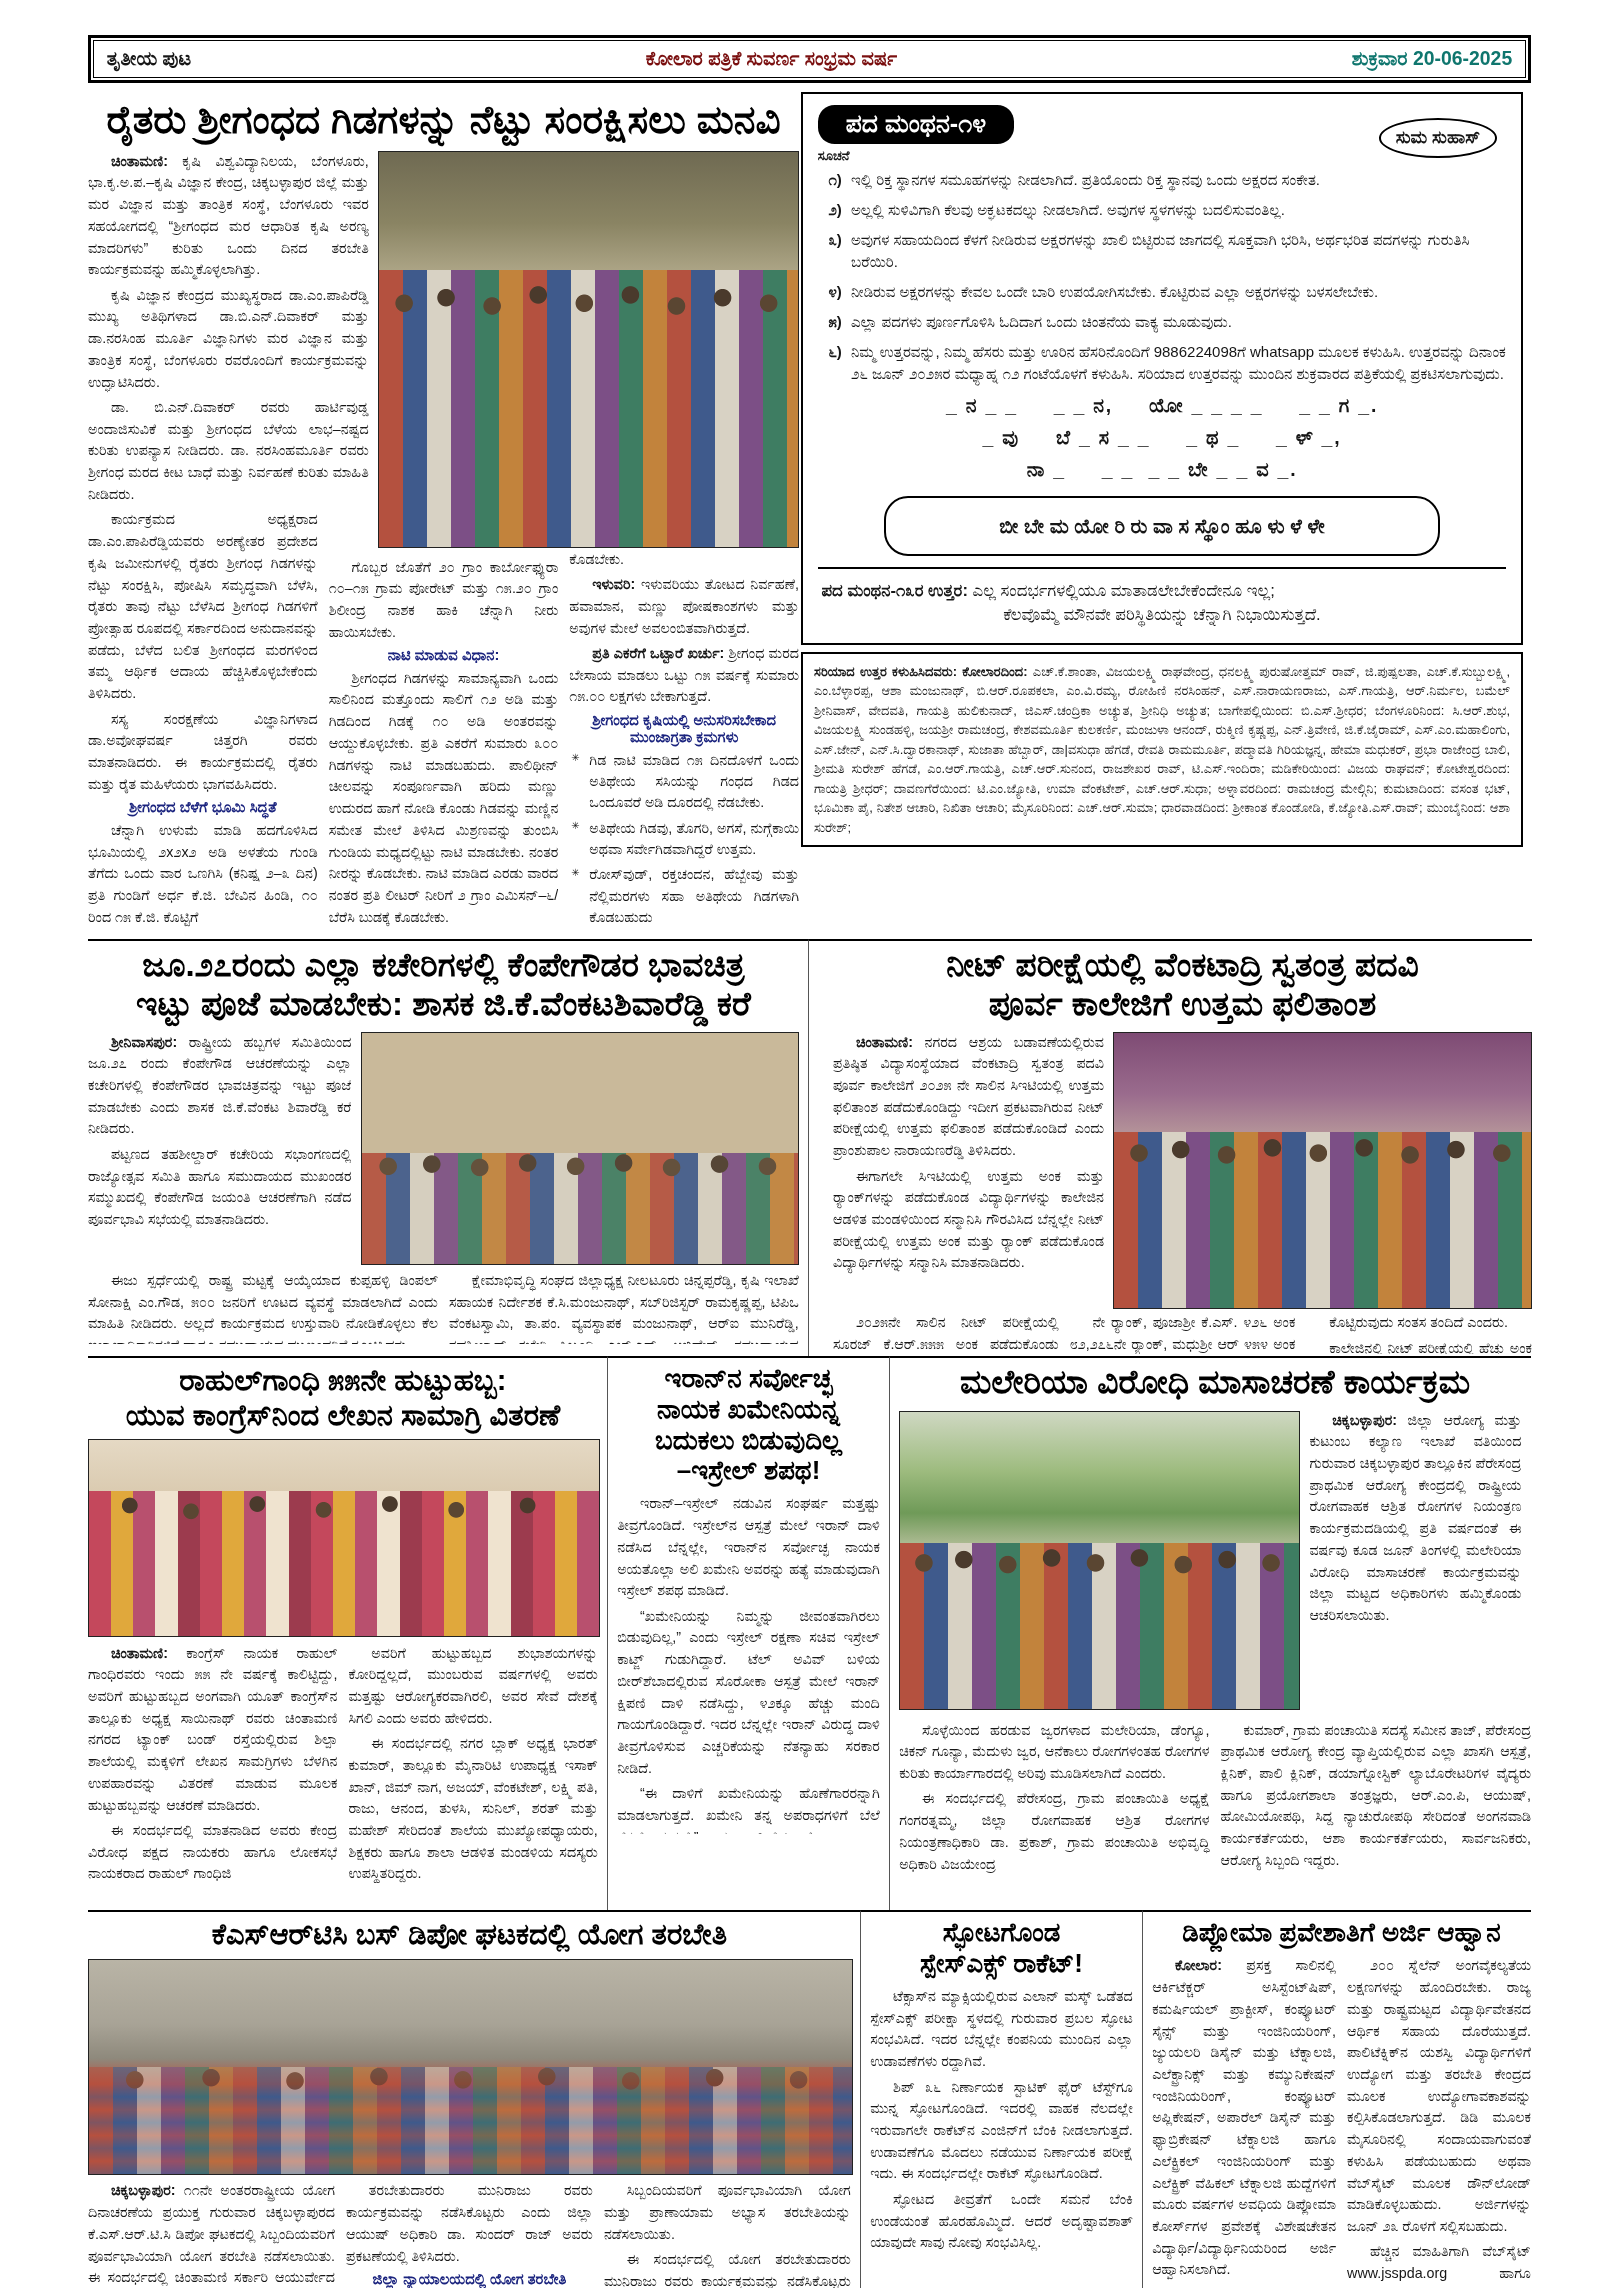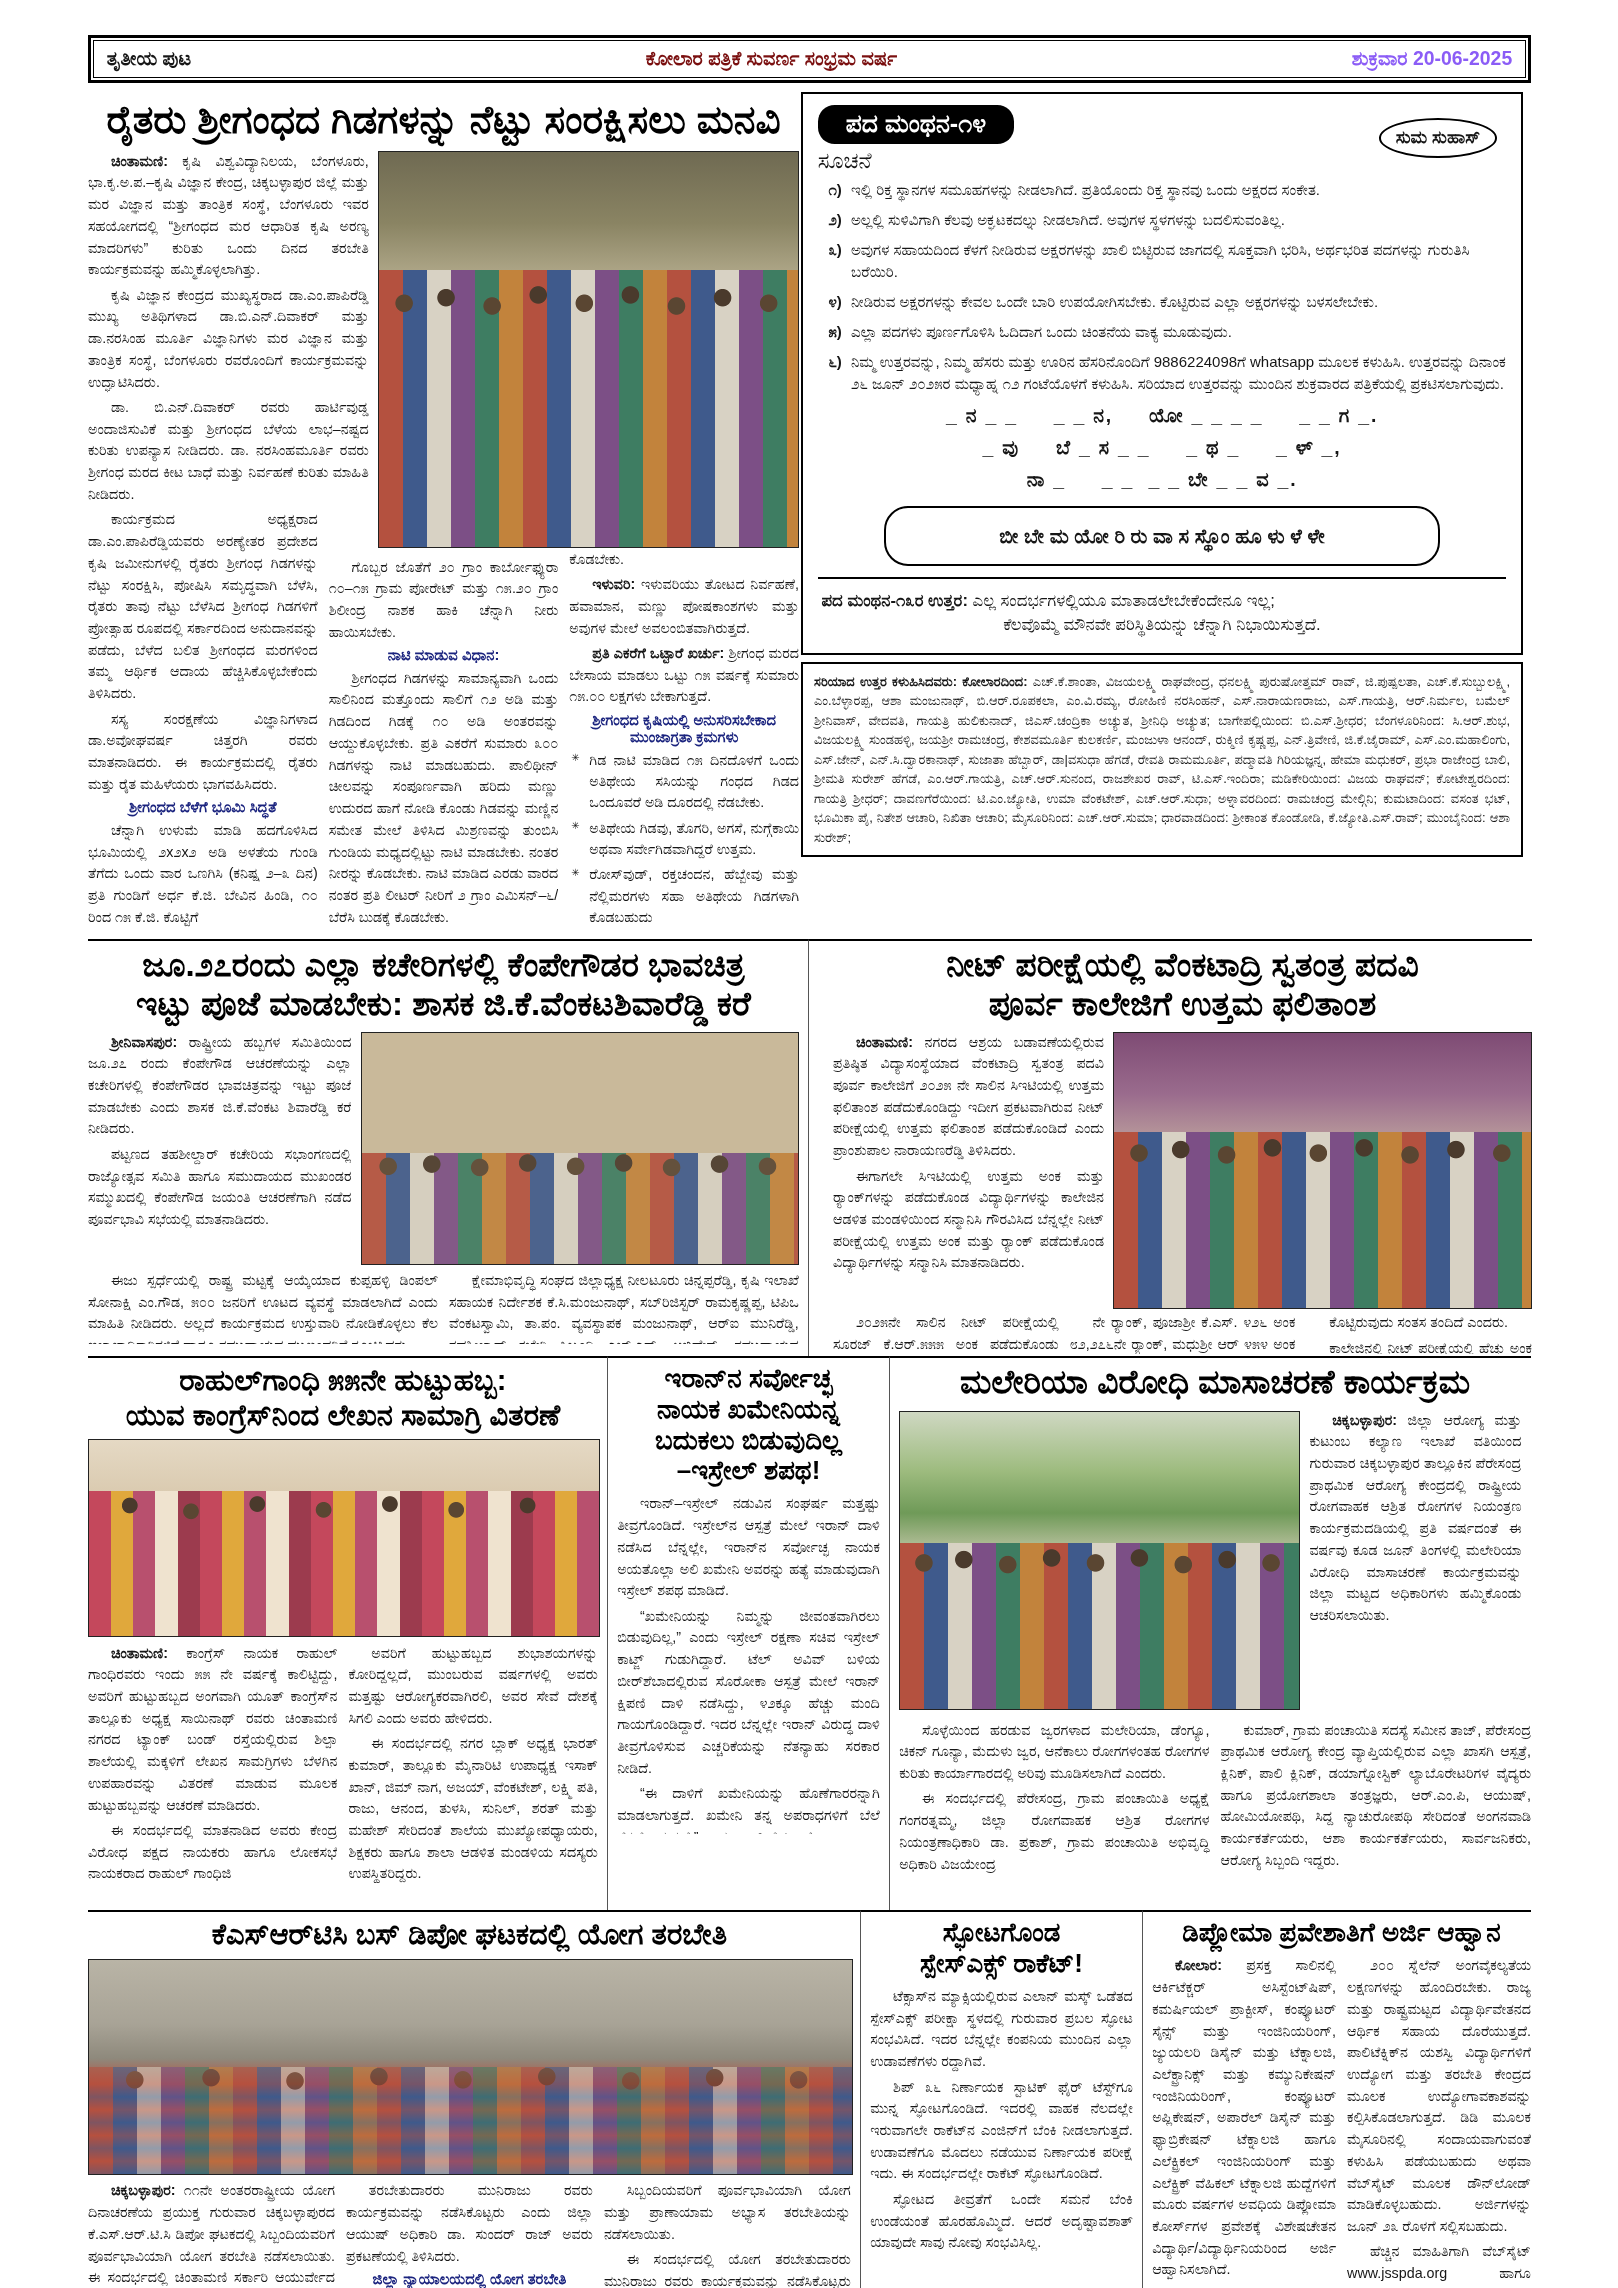--- a/index.html
+++ b/index.html
@@ -5,21 +5,21 @@
   html,body{margin:0;padding:0;background:#e8e8e4;}
   .page{position:relative;width:1619px;height:2289px;background:#ffffff;margin:0 auto;
         font-family:"Liberation Sans",sans-serif;color:#161616;overflow:hidden;}
   .inner{position:absolute;left:88px;top:35px;width:1443px;}
 
   
   .masthead{border:3.7px solid #000;padding:1.8px;}
   .masthead-in{border:0.9px solid #000;display:flex;align-items:center;justify-content:space-between;
                padding:6.5px 13px;font-weight:bold;font-size:19.4px;}
   .masthead-center{color:#7a0f0f;}
-  .masthead-right{color:#8b5cf6;}
+  .masthead-right{color:#0f766e;}
 
   
   section{box-sizing:border-box;}
   .headline{font-weight:bold;color:#000;text-align:center;line-height:1.18;white-space:pre-line;margin:5.5px 0 7.4px 0;}
   .h-xl{font-size:39px;}
   .h-lg{font-size:33px;}
   .h-md{font-size:29px;}
   .h-sm{font-size:26px;}
   .para{font-size:14.3px;line-height:1.52;text-align:justify;margin:0 0 3.7px 0;text-indent:1.6em;}
   .para b{font-weight:bold;}
@@ -74,21 +74,21 @@
   .a1cols{display:flex;gap:11px;margin-top:7.4px;height:377px;align-items:flex-end;}
   .a1cols .colbox{flex:1;}
 
   
   .puzzle{width:722px;}
   .pzbox{border:2.8px solid #000;padding:11px 14.8px 9.2px 14.8px;}
   .pzhead{display:flex;align-items:center;justify-content:flex-start;position:relative;margin-bottom:3.7px;}
   .pztitle{background:#000;color:#fff;font-weight:bold;font-size:25px;border-radius:16.6px;padding:4.6px 28px;}
   .pzauthor{position:absolute;right:9.2px;top:13px;border:2.8px solid #000;border-radius:50%;
             padding:7.4px 14.8px;font-weight:bold;font-size:17.5px;}
-  .pznote{font-weight:normal;font-size:22px;margin:1.8px 0 5.5px 0;}
+  .pznote{font-weight:bold;font-size:13px;margin:1.8px 0 5.5px 0;}
   .pzins{margin:0;padding:0;list-style:none;}
   .pzins li{display:flex;gap:9.2px;font-size:15px;line-height:1.45;margin-bottom:8.3px;}
   .pzins .num{min-width:24px;text-align:right;font-weight:bold;}
   .blanks{font-size:19.4px;font-weight:bold;letter-spacing:1.8px;text-align:center;margin:9.2px 0;white-space:pre;}
   .letterbox{border:2.8px solid #000;border-radius:24px;width:78%;margin:14.8px auto 11px auto;padding:9.2px 7.4px;
              text-align:center;font-size:20px;font-weight:bold;line-height:1.9;}
   .pzanswer{border-top:2.8px solid #000;margin-top:9.2px;padding:9.2px 3.7px 5.5px 3.7px;font-size:16.6px;line-height:1.5;}
   .pzanswer .lbl{font-weight:bold;}
   .pzanswer .ans2{text-align:center;}
   .winners{border:2.8px solid #000;margin-top:7.4px;padding:7.4px 11px;font-size:13px;line-height:1.5;

